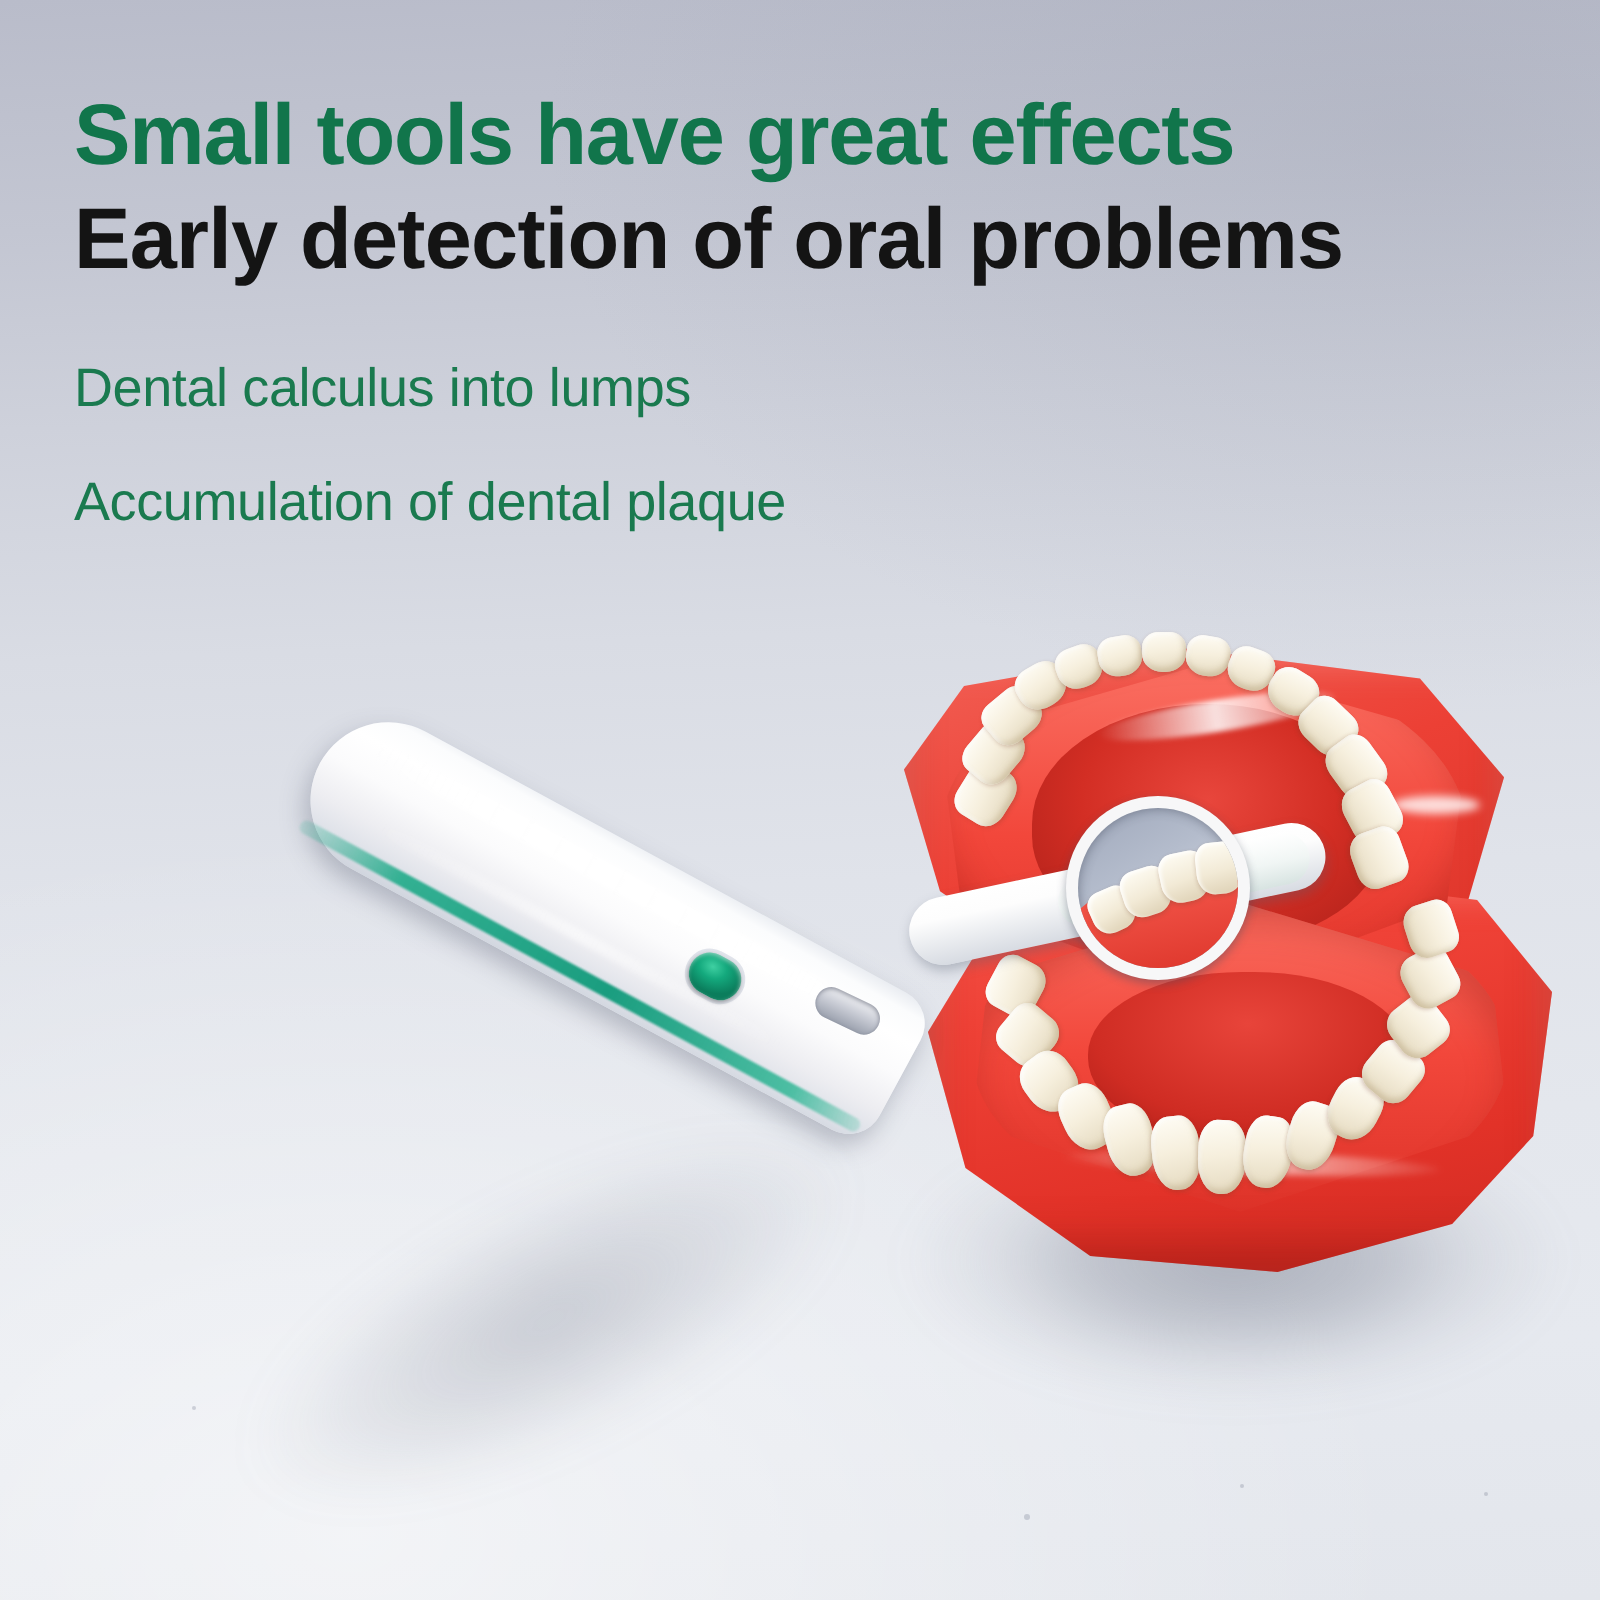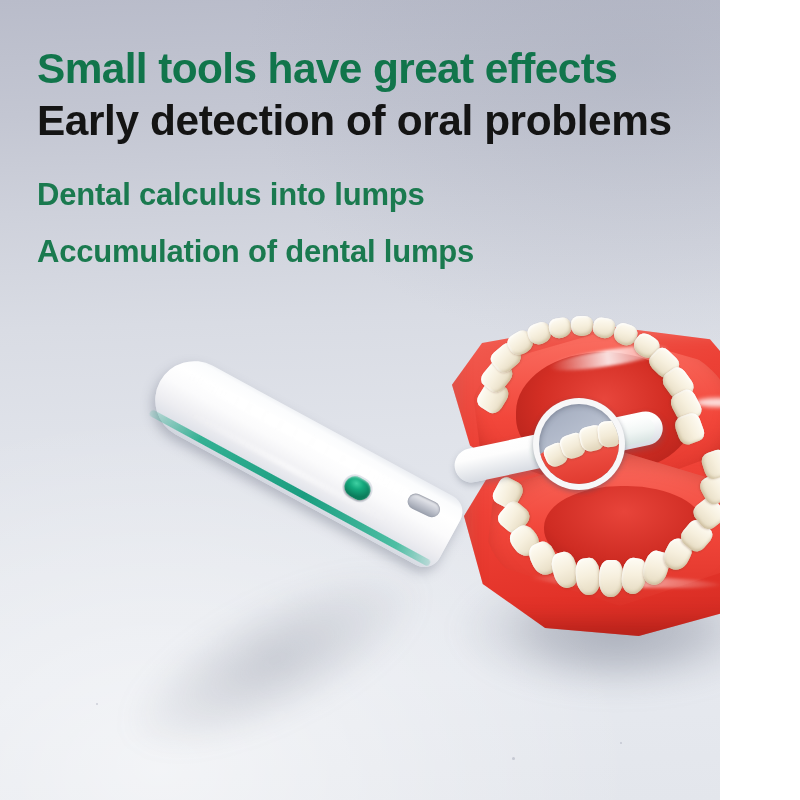--- a/index.html
+++ b/index.html
@@ -3,21 +3,21 @@
 <meta charset="utf-8">
 <title>Dental Mirror Product Banner</title>
 <style>
   html, body {
     margin: 0;
     padding: 0;
     background: #ffffff;
   }
   #stage {
     position: relative;
-    width: 720px;
+    width: 800px;
     height: 800px;
     overflow: hidden;
     font-family: "Liberation Sans", "DejaVu Sans", sans-serif;
     background: linear-gradient(178deg,
         #b9bcca 0%,
         #c3c6d2 14%,
         #ced1db 26%,
         #d9dce4 40%,
         #e0e3ea 55%,
         #e4e7ed 70%,
@@ -64,23 +64,23 @@
     margin: 0;
     transform: scaleX(.985);
     transform-origin: left center;
   }
   .sublines {
     margin: 19px 0 0 0;
     padding: 0;
     list-style: none;
   }
   .subline {
-    font-size: 31px;
+    font-size: 27px;
     line-height: 57px;
-    font-weight: 700;
+    font-weight: 400;
     letter-spacing: -0.2px;
     color: #1a7a4f;
     white-space: nowrap;
   }
 
   
   .photo {
     position: absolute;
     inset: 0;
     z-index: 20;
@@ -459,17 +459,17 @@
     <div class="speck" style="left:620px; top:742px; width:2px; height:2px;"></div>
     <div class="speck" style="left:742px; top:746px; width:2px; height:2px;"></div>
     <div class="speck" style="left:96px;  top:703px; width:2px; height:2px;"></div>
   </div>
 
   <div class="copy">
     <h1 class="headline-1">Small tools have great effects</h1>
     <h2 class="headline-2">Early detection of oral problems</h2>
     <ul class="sublines">
       <li class="subline">Dental calculus into lumps</li>
-      <li class="subline">Accumulation of dental lumps</li>
+      <li class="subline">Accumulation of dental plaque</li>
     </ul>
   </div>
 
 </div>
 
 </body></html>

